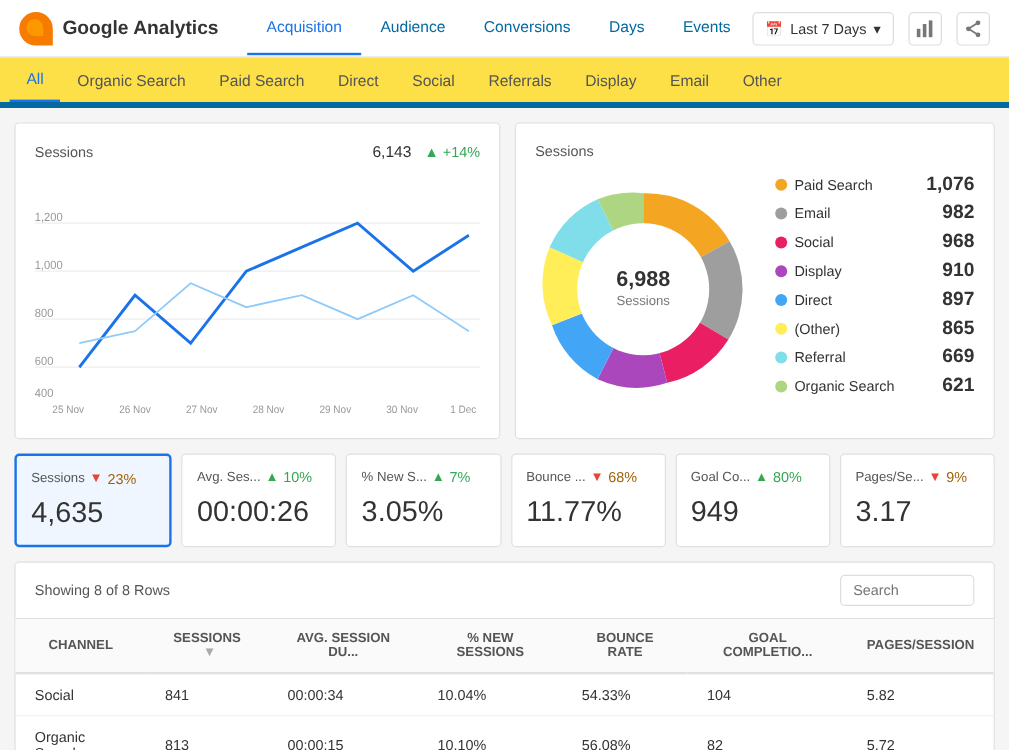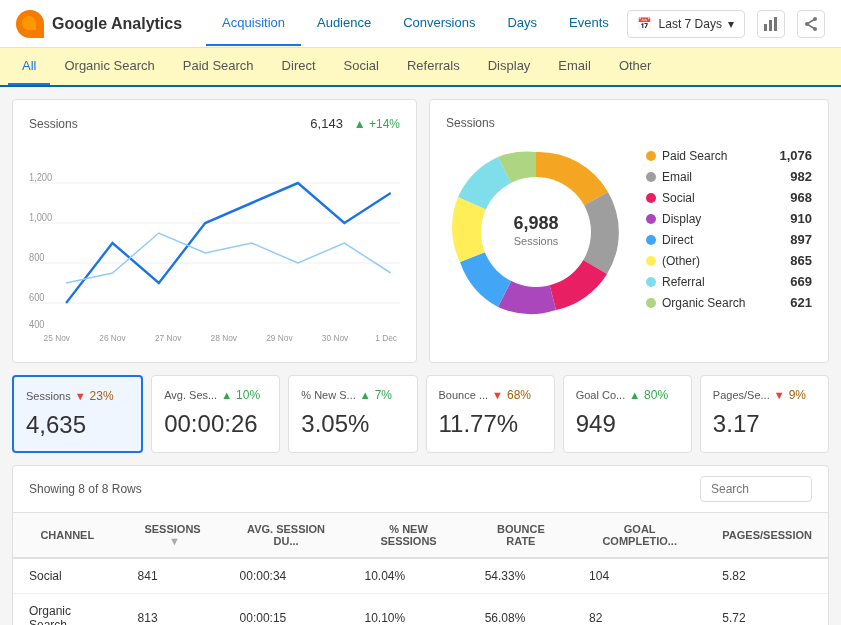--- a/index.html
+++ b/index.html
@@ -12,21 +12,21 @@
     .logo-icon::before { content: ''; position: absolute; width: 14px; height: 14px; background: #ff9800; border-radius: 50% 50% 0 50%; top: 6px; left: 6px; }
     .logo-title { font-size: 16px; font-weight: bold; color: #333; }
     .nav-tabs { display: flex; gap: 0; }
     .nav-tab { padding: 14px 16px; font-size: 13px; color: #0369a1; cursor: pointer; border-bottom: 2px solid transparent; }
     .nav-tab.active { color: #1a73e8; border-bottom: 2px solid #1a73e8; }
     .header-right { margin-left: auto; display: flex; gap: 12px; align-items: center; }
     .date-picker { display: flex; align-items: center; gap: 6px; border: 1px solid #ddd; border-radius: 4px; padding: 6px 10px; font-size: 12px; cursor: pointer; background: #fff; }
     .header-icon { width: 28px; height: 28px; display: flex; align-items: center; justify-content: center; cursor: pointer; border: 1px solid #ddd; border-radius: 4px; }
 
     
-    .sub-nav { background: #fef9c3; border-bottom: 2px solid #0369a1; padding: 0 8px; display: flex; gap: 0; }
+    .sub-nav { background: #fde047; border-bottom: 5px solid #0369a1; padding: 0 8px; display: flex; gap: 0; align-items: flex-end; }
     .sub-nav-item { padding: 10px 14px; font-size: 13px; color: #555; cursor: pointer; }
     .sub-nav-item.active { color: #1a73e8; border-bottom: 2px solid #1a73e8; }
 
     
     .content { padding: 12px; }
 
     
     .charts-row { display: flex; gap: 12px; margin-bottom: 12px; }
 
     
@@ -42,21 +42,21 @@
 
     
     .line-chart-svg { width: 100%; height: 200px; }
 
     
     .donut-section { display: flex; align-items: center; gap: 20px; }
     .legend { flex: 1; }
     .legend-item { display: flex; align-items: center; justify-content: space-between; margin-bottom: 6px; font-size: 12px; }
     .legend-left { display: flex; align-items: center; gap: 6px; }
     .legend-dot { width: 10px; height: 10px; border-radius: 50%; flex-shrink: 0; }
-    .legend-value { font-weight: bold; font-size: 13px; }
+    .legend-value { font-weight: bold; font-size: 16px; }
 
     
     .metrics-row { display: flex; gap: 8px; margin-bottom: 12px; }
     .metric-card { flex: 1; background: #fff; border: 1px solid #e0e0e0; border-radius: 4px; padding: 12px; min-width: 0; }
     .metric-card.active { border: 2px solid #1a73e8; background: #f0f6ff; }
     .metric-label { font-size: 11px; color: #555; display: flex; align-items: center; gap: 4px; margin-bottom: 8px; }
     .metric-value { font-size: 24px; font-weight: 300; color: #333; }
 
     
     .table-section { background: #fff; border: 1px solid #e0e0e0; border-radius: 4px; }

